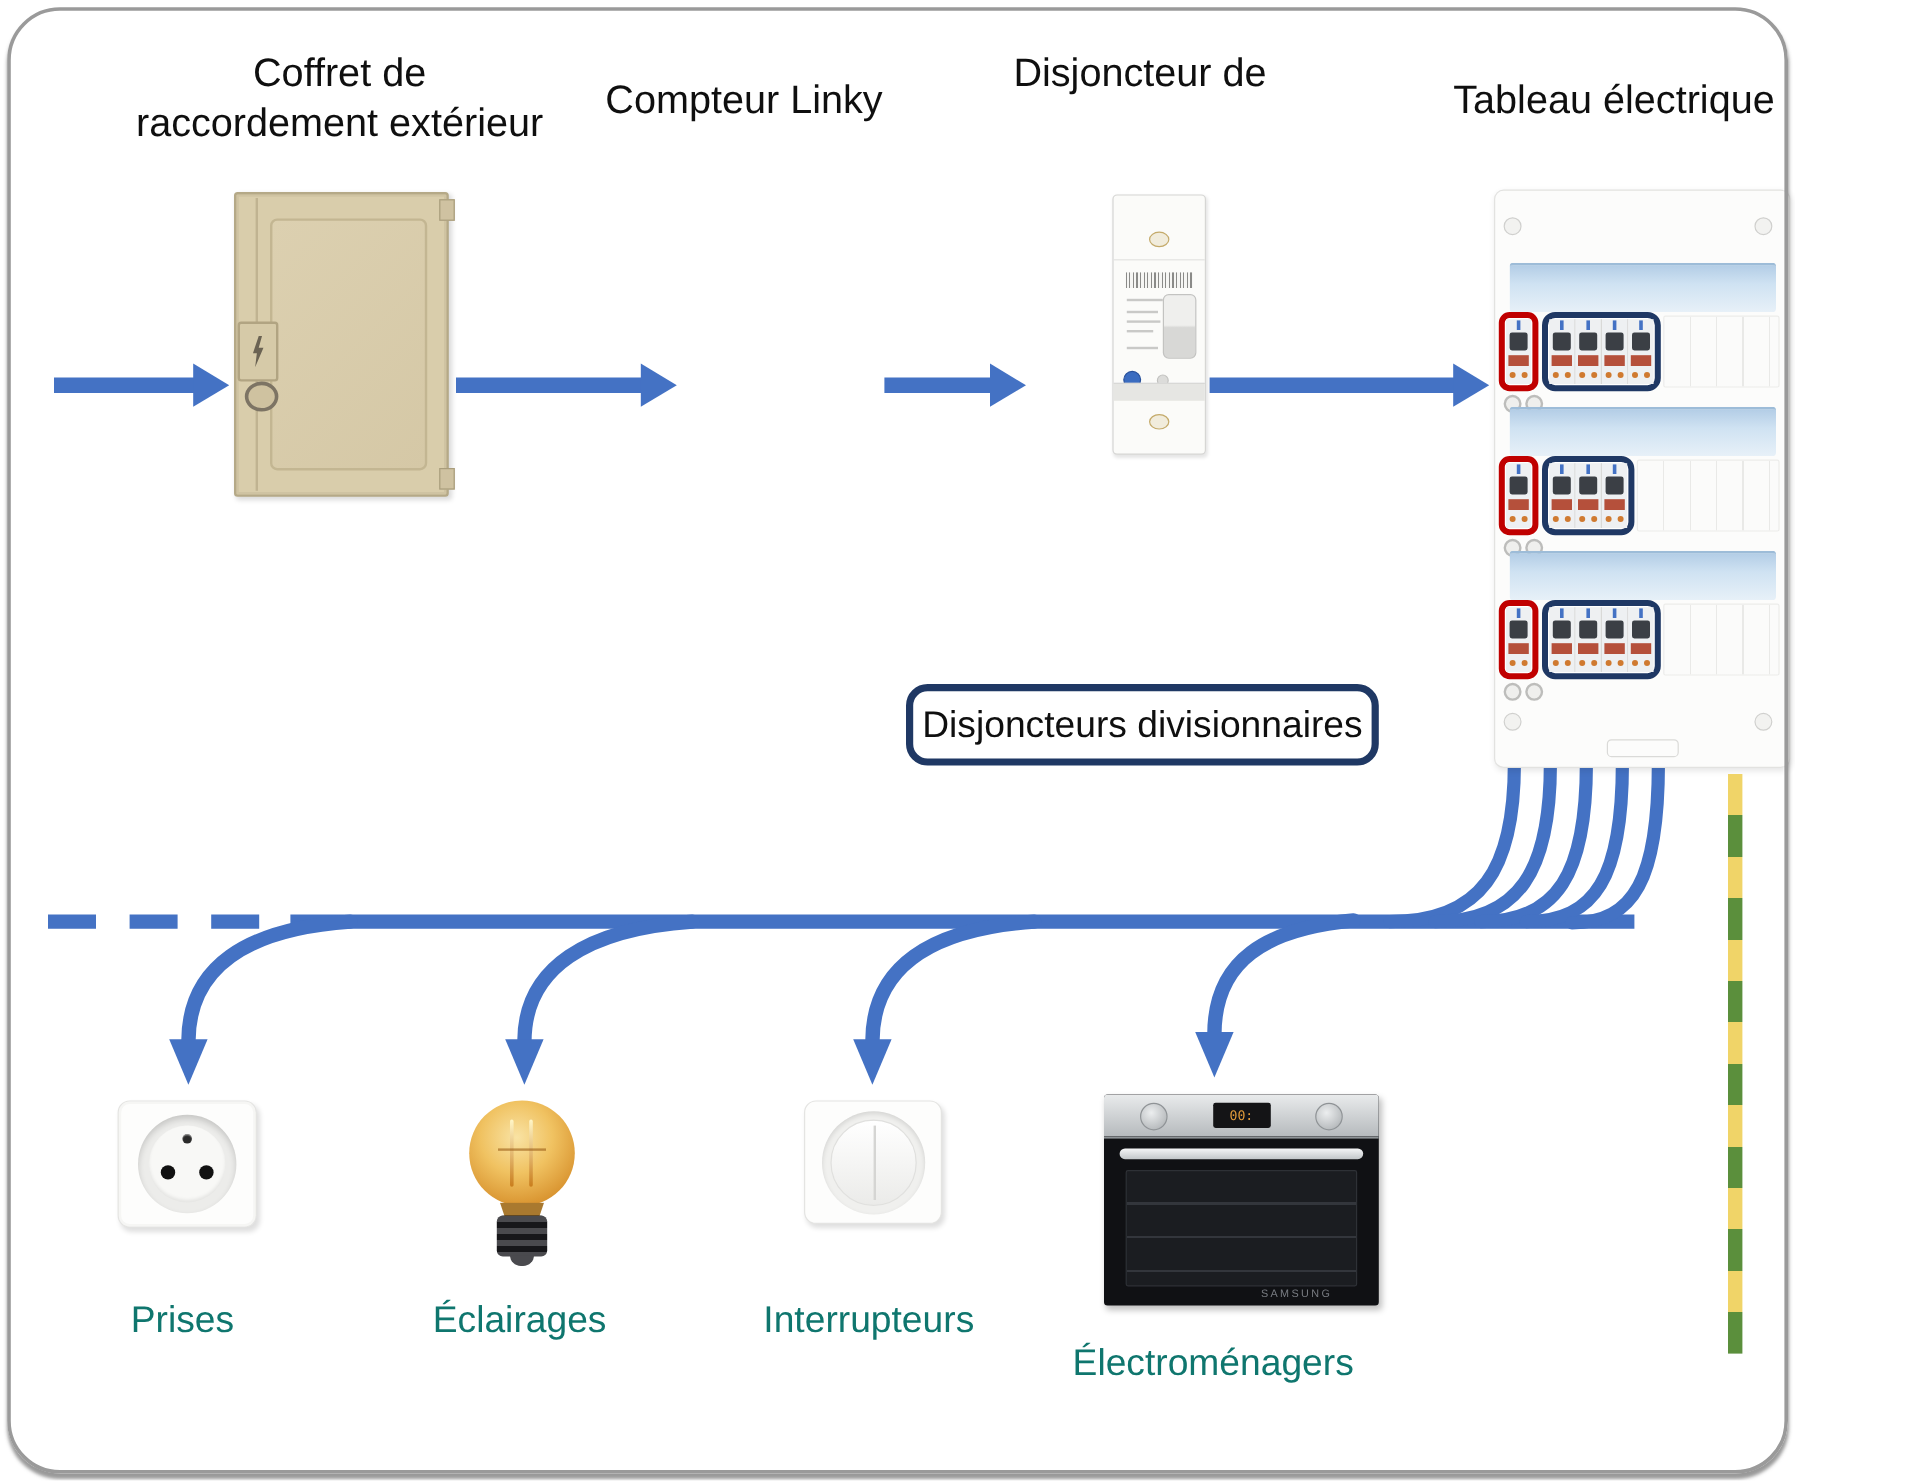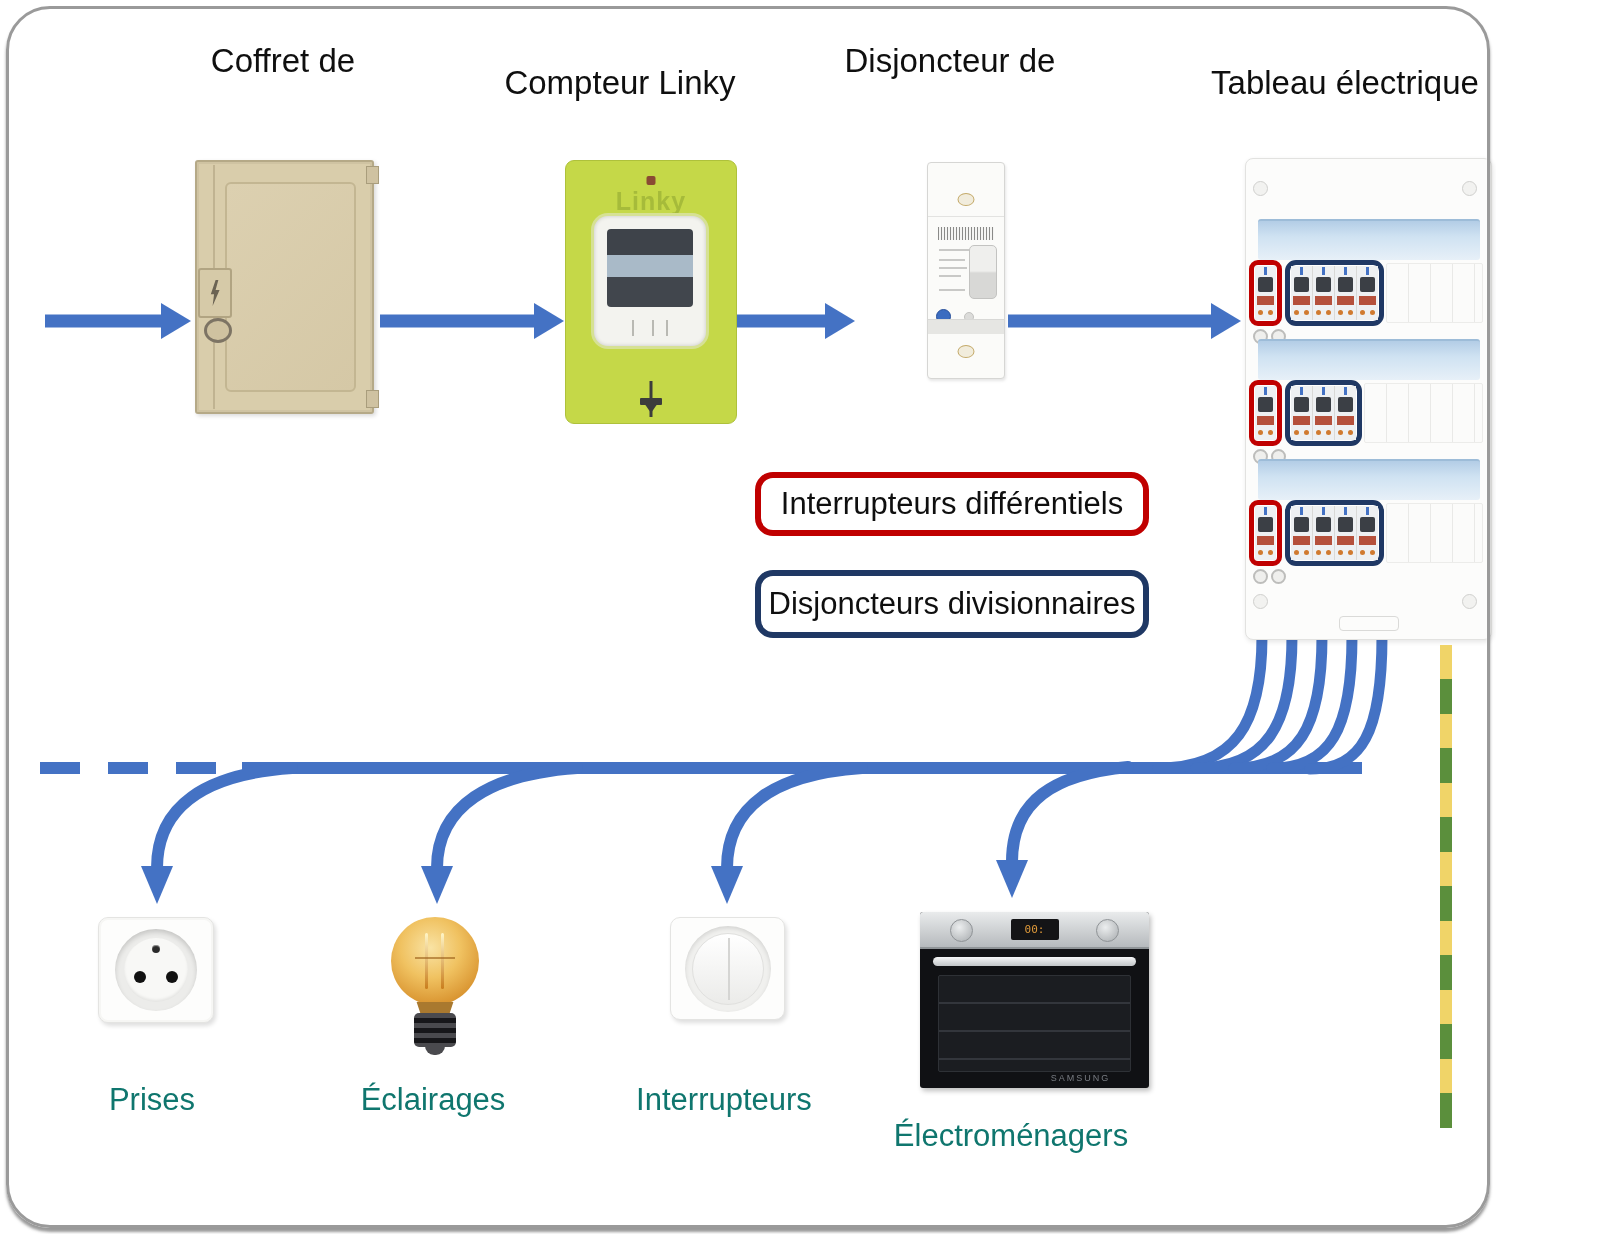--- a/index.html
+++ b/index.html
@@ -177,53 +177,39 @@
     <g fill="#4472C4" stroke="none">
       <polygon points="141,866 173,866 157,904"></polygon>
       <polygon points="421,866 453,866 437,904"></polygon>
       <polygon points="711,866 743,866 727,904"></polygon>
       <polygon points="996,860 1028,860 1012,898"></polygon>
     </g>
   </svg>
 
   <div class="hdr" style="left:103px;top:40px;width:360px;">
     <div>Coffret de</div>
+    <div>raccordement extérieur</div>
   </div>
   <div class="hdr" style="left:496px;top:62px;width:248px;">Compteur Linky</div>
   <div class="hdr" style="left:810px;top:40px;width:280px;">
     <div>Disjoncteur de</div>
   </div>
   <div class="hdr" style="left:1205px;top:62px;width:280px;">Tableau électrique</div>
 
   <div class="abs coffret">
     <div class="coffret-edge"></div>
     <div class="coffret-inner"></div>
     <div class="hinge t"></div>
     <div class="hinge b"></div>
     <div class="lock">
       <span class="bolt"></span>
     </div>
     <div class="keyhole"></div>
   </div>
 
-  <div class="abs linky">
-    <div class="linky-dot"></div>
-    <div class="linky-brand">Linky</div>
-    <div class="linky-frame">
-      <div class="linky-screen"></div>
-      <span class="prong p1"></span>
-      <span class="prong p2"></span>
-      <span class="prong p3"></span>
-    </div>
-    <svg class="linky-plug" width="26" height="38" viewBox="0 0 26 38">
-      <path d="M13 0 V36" stroke="#3c3c3c" stroke-width="3" fill="none"></path>
-      <polygon points="6,22 20,22 13,32" fill="#3c3c3c"></polygon>
-      <rect x="2" y="17" width="22" height="7" rx="1" fill="#3c3c3c"></rect>
-    </svg>
-  </div>
 
   <div class="abs disj">
     <div class="screw s-top"></div>
     <div class="disj-div1"></div>
     <div class="disj-barcode"></div>
     <div class="tline" style="top:86px;width:30px;"></div>
     <div class="tline" style="top:96px;width:26px;"></div>
     <div class="tline" style="top:104px;width:28px;"></div>
     <div class="tline" style="top:112px;width:22px;"></div>
     <div class="tline" style="top:126px;width:26px;"></div>
@@ -376,21 +362,20 @@
           </div>
         <div class="filler"></div>
       </div>
       <div class="pigtails">
           <span></span>
           <span></span>
         </div>
     </div>
   </div>
 
-  <div class="legend red">Interrupteurs différentiels</div>
   <div class="legend navy">Disjoncteurs divisionnaires</div>
 
   <div class="abs outlet">
     <div class="outlet-ring">
       <div class="outlet-face">
         <span class="outlet-earth"></span>
         <span class="outlet-hole l"></span>
         <span class="outlet-hole r"></span>
       </div>
     </div>

